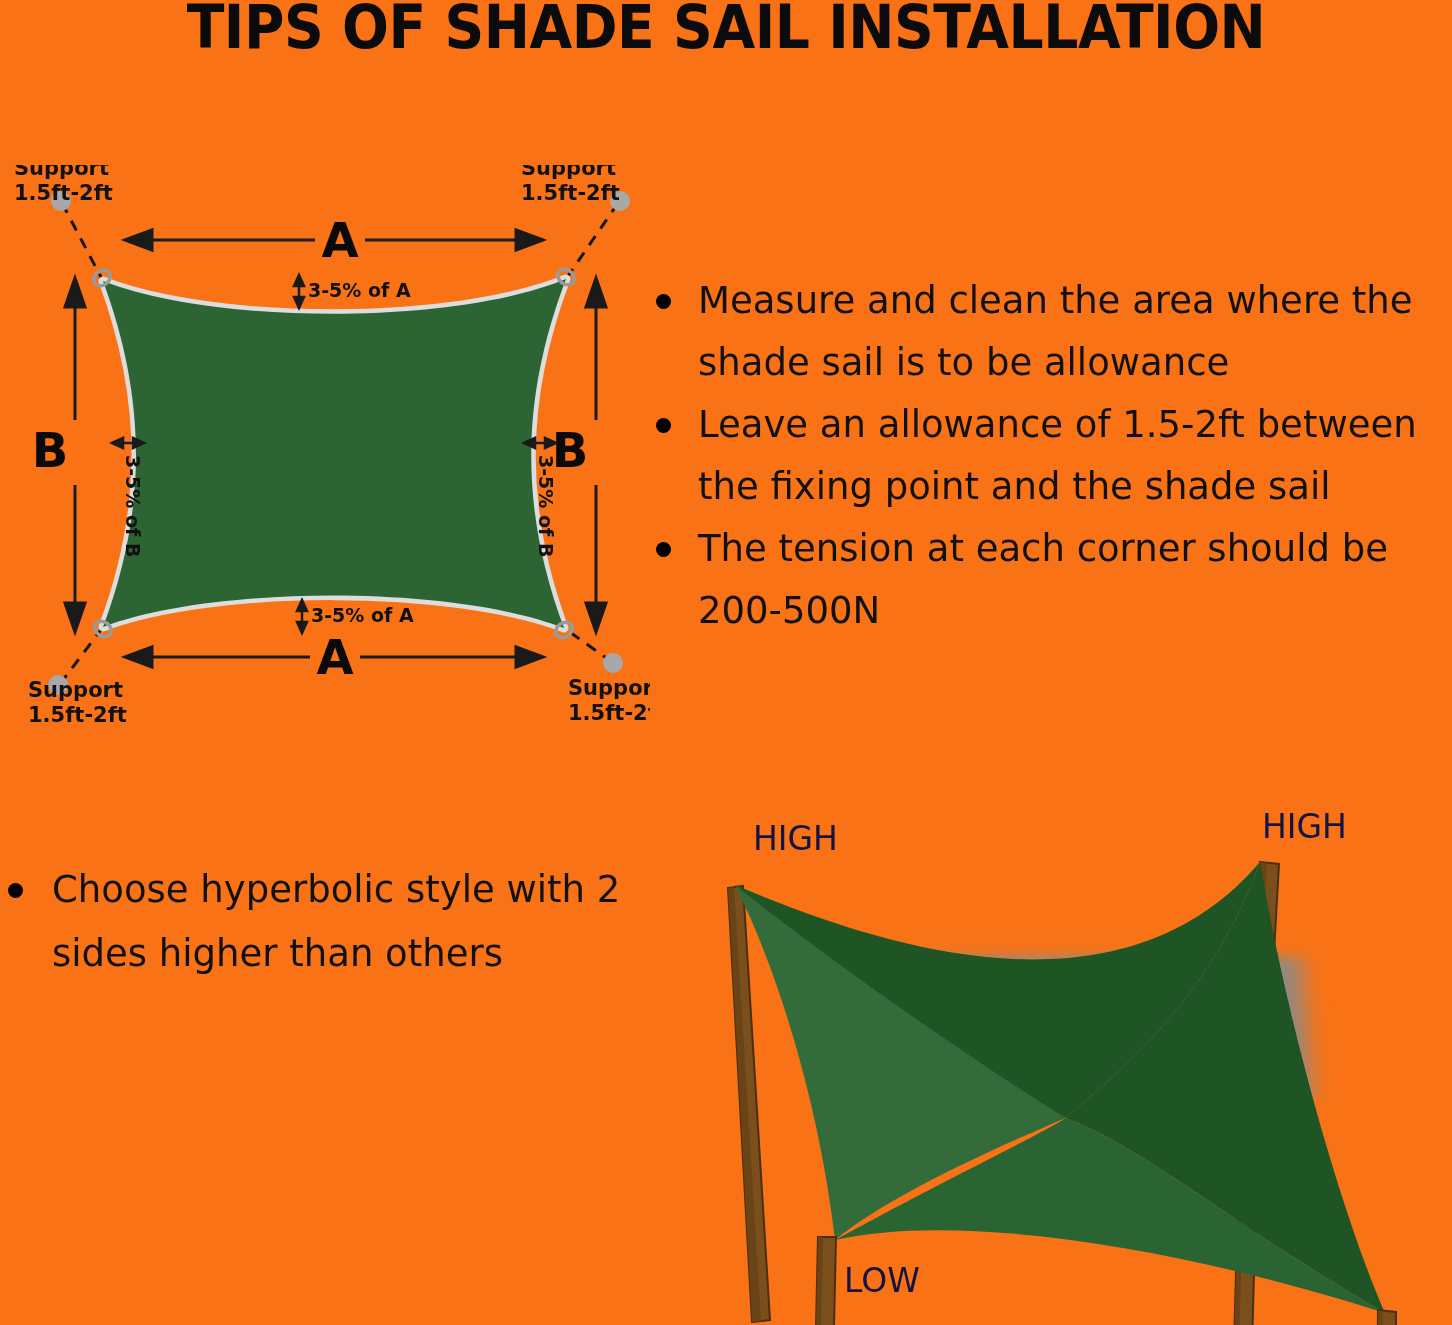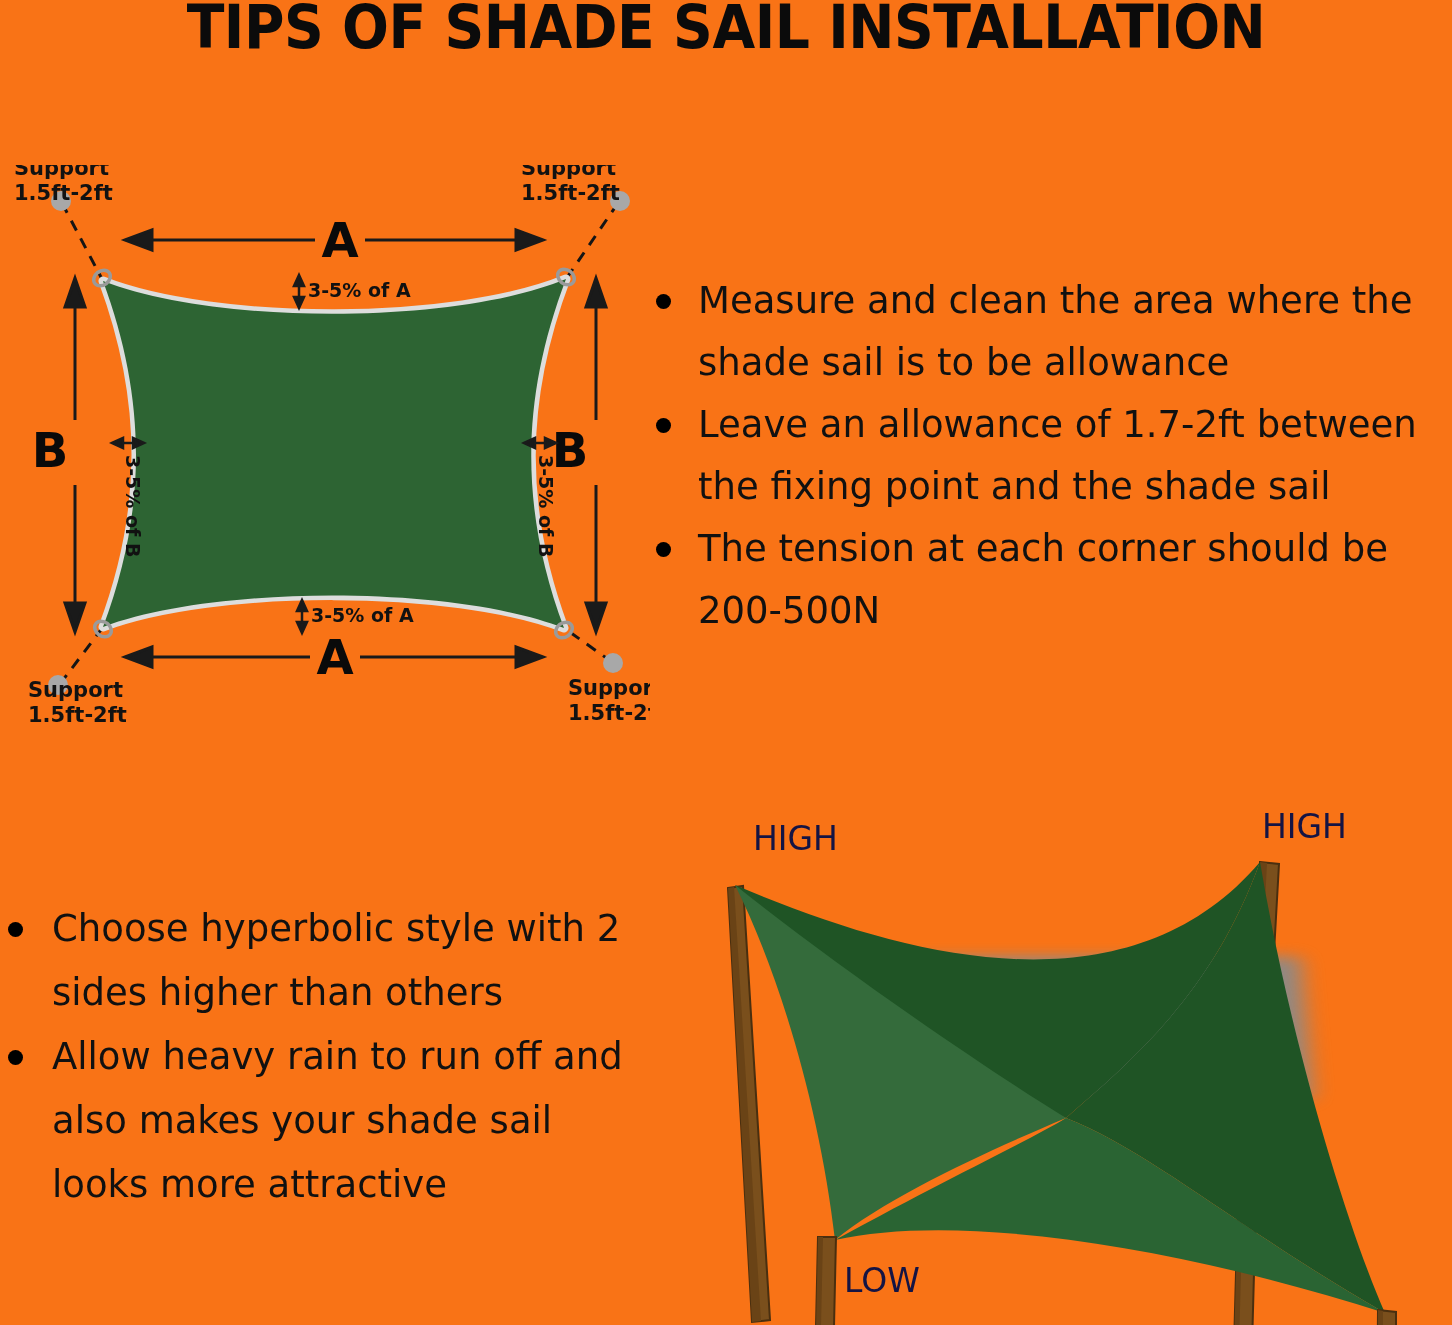--- a/index.html
+++ b/index.html
@@ -68,21 +68,21 @@
   }
   #tips-right .bullet-item {
     font-size: 37px;
     line-height: 62px;
     margin-bottom: 0px;
   }
   #tips-right .bullet-item::before { top: 24px; }
 
   #tips-left {
     left: 0px;
-    top: 897px;
+    top: 858px;
     width: 640px;
   }
   #tips-left .bullet-item {
     font-size: 37px;
     line-height: 64px;
     margin-bottom: 0px;
   }
   #tips-left .bullet-item::before { top: 25px; left: 8px; }
   .supporttxt {
     font-family: "DejaVu Sans", "Liberation Sans", sans-serif;
@@ -215,27 +215,26 @@
 
     <text class="supporttxt" x="28" y="532">Support</text>
     <text class="supporttxt" x="28" y="557">1.5ft-2ft</text>
 
     <text class="supporttxt" x="568" y="530">Support</text>
     <text class="supporttxt" x="568" y="555">1.5ft-2ft</text>
   </svg>
 
   <ul class="bullet-list" id="tips-right">
     <li class="bullet-item">Measure and clean the area where the shade sail is to be allowance</li>
-    <li class="bullet-item">Leave an allowance of 1.7-2ft between the fixing point and the shade sail</li>
+    <li class="bullet-item">Leave an allowance of 1.5-2ft between the fixing point and the shade sail</li>
     <li class="bullet-item">The tension at each corner should be 200-500N</li>
   </ul>
 
   <ul class="bullet-list" id="tips-left">
     <li class="bullet-item">Choose hyperbolic style with 2 sides higher than others</li>
-    <li class="bullet-item">Allow heavy rain to run off and also makes your shade sail looks more attractive</li>
   </ul>
 
   <svg class="panel" id="hyper-diagram" style="left:660px; top:800px;" width="792" height="525" viewBox="0 0 792 525">
 
     <defs>
       <filter id="shadowblur" x="-25%" y="-60%" width="150%" height="220%">
         <feGaussianBlur stdDeviation="11"></feGaussianBlur>
       </filter>
     </defs>
 

